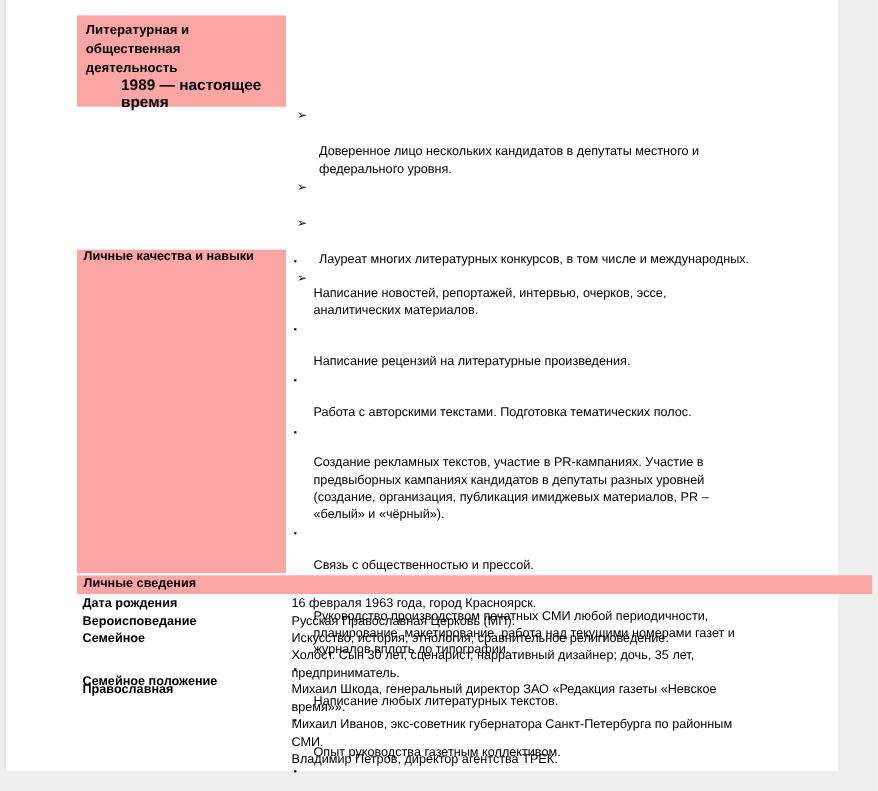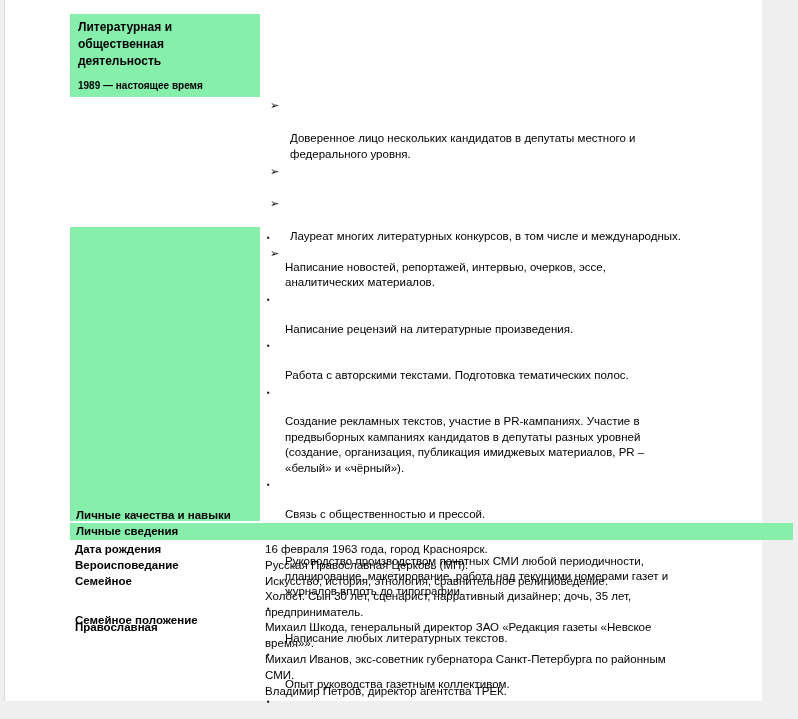--- a/index.html
+++ b/index.html
@@ -14,33 +14,33 @@
   
   .page{
     position:absolute;left:4px;top:0;width:758px;height:701px;
     background:#ffffff;
   }
   .frame-strip{position:absolute;background:#efefef;}
   #frame-left{left:0;top:0;width:4px;height:719px;border-right:1px solid #dcdcdc;}
   #frame-right{left:762px;top:0;width:36px;height:719px;}
   #frame-bottom{left:0;top:701px;width:798px;height:18px;}
 
-  .gray-cell{background:#86efac;position:absolute;box-sizing:border-box;}
+  .gray-cell{background:#fca5a5;position:absolute;box-sizing:border-box;}
 
   
   #activity-header-cell{
     left:70px;top:14px;width:190px;height:83px;
     padding:5px 8px 4px 8px;
     display:flex;flex-direction:column;justify-content:space-between;
   }
   #activity-header-cell .cell-title{
     font-weight:bold;font-size:12px;line-height:17px;white-space:pre-line;
   }
   #activity-header-cell .cell-period{
-    font-weight:bold;font-size:10px;line-height:15px;
+    font-weight:bold;font-size:14px;line-height:15px;margin-left:32px;
   }
 
   
   .right-col{position:absolute;left:265px;width:478px;}
   #activity-list{top:97px;}
   #skills-list{top:229px;}
   ul.blist{list-style:none;margin:0;padding:0;}
   ul.blist li{position:relative;white-space:pre-line;}
   #activity-list li{
     font-size:11.5px;line-height:16.4px;padding-left:25px;
@@ -48,21 +48,21 @@
   #skills-list li{
     font-size:11.5px;line-height:15.45px;padding-left:20px;
   }
   .marker{position:absolute;top:0;white-space:normal;}
   .marker-arrow{left:5px;font-size:11px;}
   .marker-square{left:2px;font-size:8px;top:1px;}
 
   
   #skills-cell{
     left:70px;top:227px;width:190px;height:294px;
-    display:flex;align-items:flex-end;
+    display:flex;align-items:flex-start;
     padding-left:6px;
     font-weight:bold;font-size:11.5px;
   }
 
   
   #personal-section-bar{
     left:70px;top:523px;width:723px;height:17px;
     font-weight:bold;font-size:11.5px;line-height:17px;
     padding-left:6px;
   }

